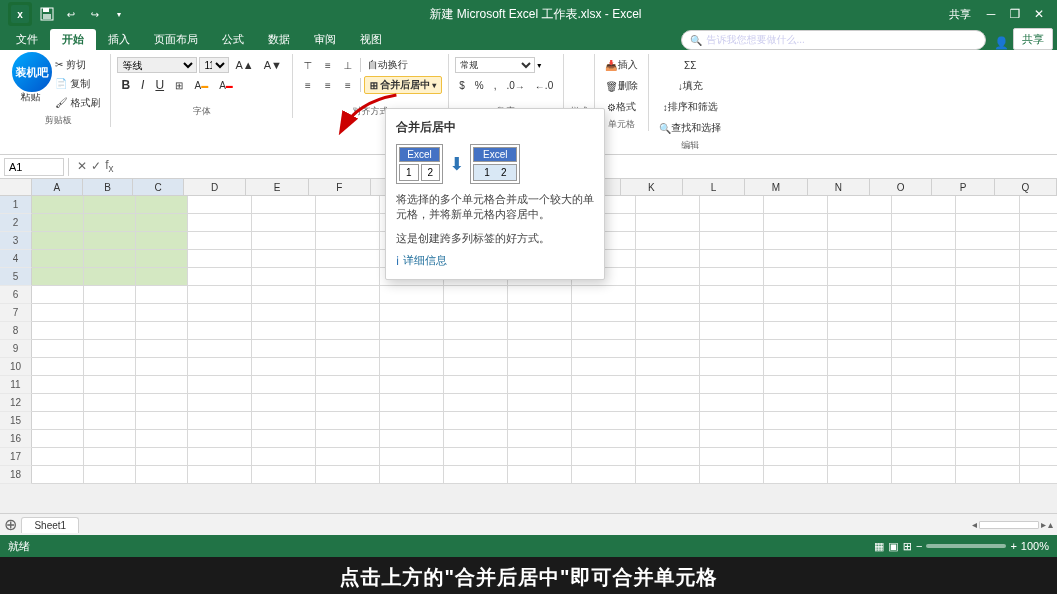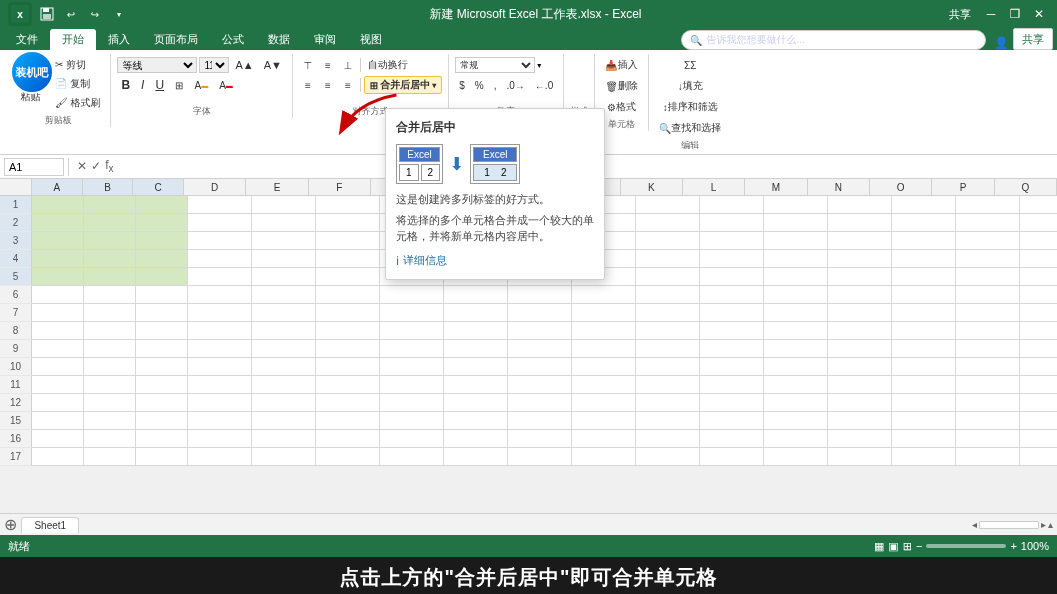--- a/index.html
+++ b/index.html
@@ -40,21 +40,21 @@
       padding: 3px 12px;
       font-size: 11px;
       color: white;
       cursor: pointer;
       background: transparent;
       border-radius: 3px 3px 0 0;
     }
     .ribbon-tab.active {
       background: #fff;
       color: #217346;
-      font-weight: normal;
+      font-weight: bold;
       text-align: center;
     }
     .ribbon-content {
       background: #fff;
       padding: 4px 6px 2px 6px;
       display: flex;
       align-items: flex-start;
       gap: 0;
       min-height: 72px;
       border-bottom: 1px solid #d0d0d0;
@@ -813,20 +813,40 @@
         <div class="cell" style="width: 64px; min-width: 64px;"></div>
         <div class="cell" style="width: 64px; min-width: 64px;"></div>
         <div class="cell" style="width: 64px; min-width: 64px;"></div>
         <div class="cell" style="width: 64px; min-width: 64px;"></div>
         <div class="cell" style="width: 64px; min-width: 64px;"></div>
         <div class="cell" style="width: 64px; min-width: 64px;"></div>
         <div class="cell" style="width: 64px; min-width: 64px;"></div>
         <div class="cell" style="width: 64px; min-width: 64px;"></div>
         <div class="cell" style="width: 64px; min-width: 64px;"></div>
       </div>
+      <div class="grid-row">
+        <div class="row-num">18</div>
+        <div class="cell" style="width: 52px; min-width: 52px;"></div>
+        <div class="cell" style="width: 52px; min-width: 52px;"></div>
+        <div class="cell" style="width: 52px; min-width: 52px;"></div>
+        <div class="cell" style="width: 64px; min-width: 64px;"></div>
+        <div class="cell" style="width: 64px; min-width: 64px;"></div>
+        <div class="cell" style="width: 64px; min-width: 64px;"></div>
+        <div class="cell" style="width: 64px; min-width: 64px;"></div>
+        <div class="cell" style="width: 64px; min-width: 64px;"></div>
+        <div class="cell" style="width: 64px; min-width: 64px;"></div>
+        <div class="cell" style="width: 64px; min-width: 64px;"></div>
+        <div class="cell" style="width: 64px; min-width: 64px;"></div>
+        <div class="cell" style="width: 64px; min-width: 64px;"></div>
+        <div class="cell" style="width: 64px; min-width: 64px;"></div>
+        <div class="cell" style="width: 64px; min-width: 64px;"></div>
+        <div class="cell" style="width: 64px; min-width: 64px;"></div>
+        <div class="cell" style="width: 64px; min-width: 64px;"></div>
+        <div class="cell" style="width: 64px; min-width: 64px;"></div>
+      </div>
     </div>
 </div>
 
 <div style="display:flex;align-items:center;background:#f2f2f2;border-top:1px solid #d0d0d0;height:22px;">
   <div class="add-sheet">⊕</div>
   <div class="sheet-tab">Sheet1</div>
   <div style="flex:1;"></div>
   <div style="display:flex;align-items:center;font-size:10px;color:#666;gap:2px;padding-right:4px;">
     <span>◂</span>
     <div style="width:60px;height:8px;background:white;border:1px solid #ccc;border-radius:1px;"></div>
@@ -888,24 +908,24 @@
             <tr>
               <td colspan="2" style="font-size:10px;text-align:center;background:#4472c4;color:white;padding:1px 6px;">Excel</td>
             </tr>
         <tr>
               <td colspan="2" class="merged-cell" style="padding:2px 10px;">1 &nbsp;&nbsp; 2</td>
             </tr>
       </tbody>
         </table>
     </div>
   </div>
-  <div class="tooltip-desc" style="margin-bottom:6px;">这是创建跨多列标签的好方式。</div>
   <div class="tooltip-desc">
     <span>将选择的多个单元格合并成一个较大的单元格，并将新单元格内容居中。</span>
   </div>
+  <div class="tooltip-desc" style="margin-bottom:6px;">这是创建跨多列标签的好方式。</div>
   <div class="tooltip-link">
     <span style="color:#2e75b6;font-size:12px;">ℹ</span>
     <span>详细信息</span>
   </div>
 </div>
 
 <div class="watermark">
   <div class="watermark-circle">
     <span>装机吧</span>
   </div>

